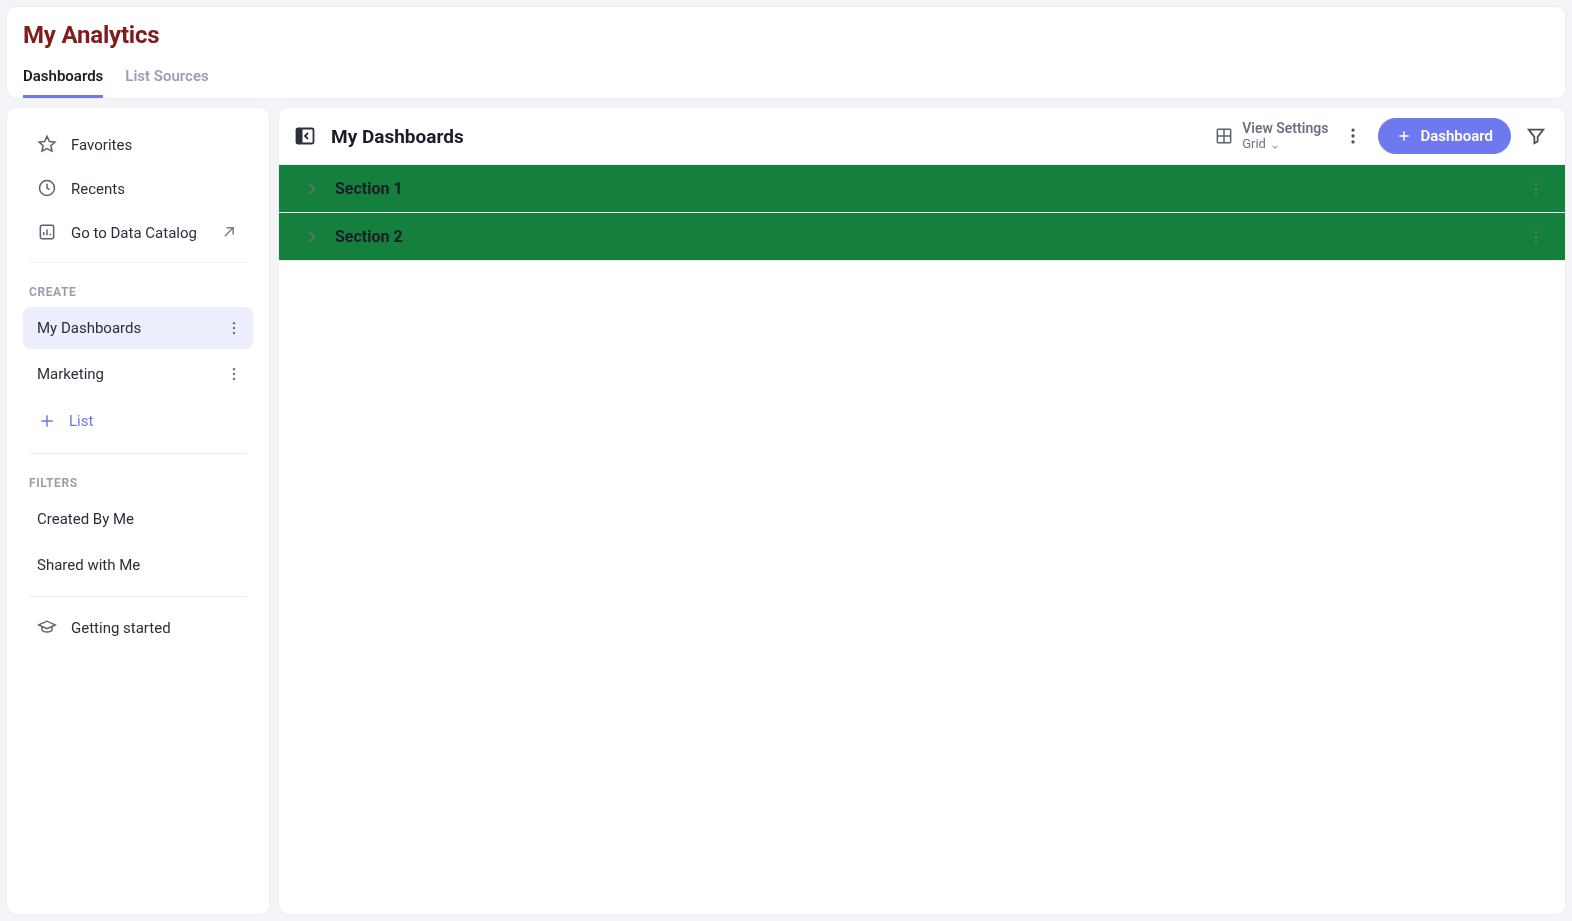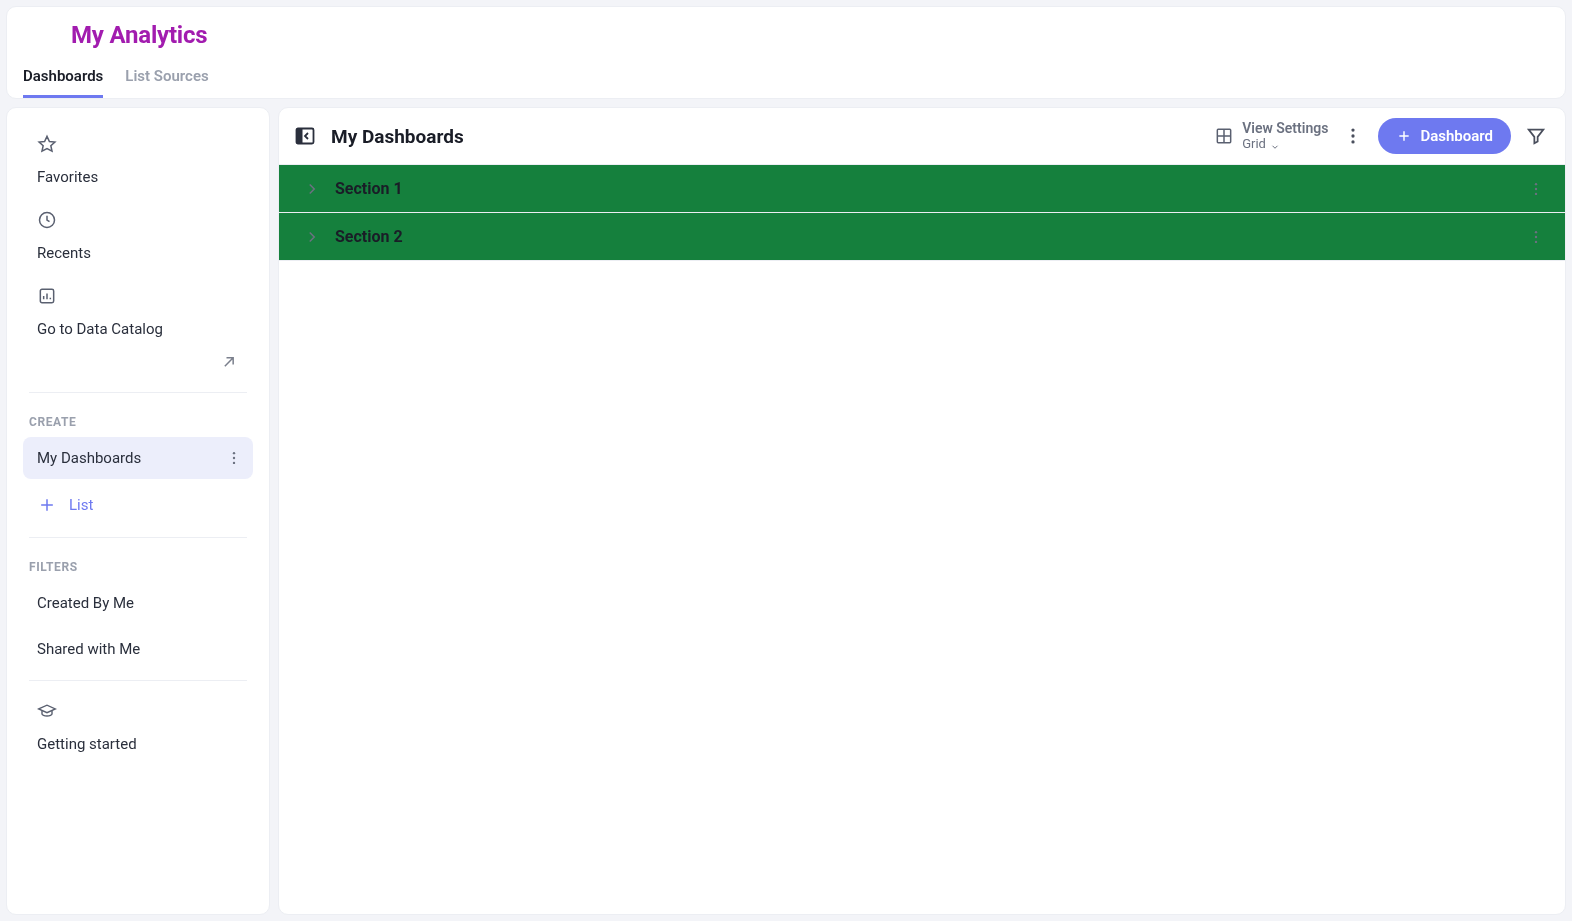--- a/index.html
+++ b/index.html
@@ -22,23 +22,22 @@
     background: #fff;
     border-radius: 10px;
     padding: 14px 16px 0 16px;
     margin-bottom: 8px;
     border: 1px solid #eceef3;
   }
   .app-title {
     font-size: 24px;
     font-weight: 700;
     letter-spacing: -0.2px;
-    color: #a21caf;
+    color: #7f1d1d;
     margin-bottom: 18px;
-    margin-left: 48px;
   }
   .tabs {
     display: flex;
     gap: 22px;
   }
   .tab {
     padding-bottom: 10px;
     font-size: 15px;
     font-weight: 600;
     color: #9aa0ad;
@@ -63,28 +62,27 @@
     border-radius: 10px;
     padding: 14px 6px 14px 6px;
     border: 1px solid #eceef3;
     display: flex;
     flex-direction: column;
     overflow-y: auto;
   }
   .side-section { padding: 0 10px; }
   .side-item {
     display: flex;
-    align-items: flex-start;
+    align-items: flex-end;
     gap: 14px;
     padding: 12px 14px;
     border-radius: 8px;
     color: #2a2f3c;
     cursor: pointer;
     font-size: 15px;
-    flex-direction: column;
   }
   .side-item .grow { flex: 1; }
   .side-item .ext { margin-left: auto; opacity: .8; }
   .divider { height: 1px; background: #eceef3; margin: 8px 16px; }
   .side-header {
     font-size: 12px;
     font-weight: 700;
     letter-spacing: .6px;
     color: #9aa0ad;
     padding: 14px 16px 6px 16px;
@@ -220,20 +218,30 @@
       <div class="side-list-item active">
         <span>My Dashboards</span>
         <span class="kebab">
           <svg viewBox="0 0 24 24" fill="currentColor">
               <circle cx="12" cy="5.5" r="1.6"></circle>
               <circle cx="12" cy="12" r="1.6"></circle>
               <circle cx="12" cy="18.5" r="1.6"></circle>
             </svg>
         </span>
       </div>
+      <div class="side-list-item">
+        <span>Marketing</span>
+        <span class="kebab">
+          <svg viewBox="0 0 24 24" fill="currentColor">
+              <circle cx="12" cy="5.5" r="1.6"></circle>
+              <circle cx="12" cy="12" r="1.6"></circle>
+              <circle cx="12" cy="18.5" r="1.6"></circle>
+            </svg>
+        </span>
+      </div>
       <div class="side-add">
         <span class="icon" style="color:#6e79f0">
           <svg viewBox="0 0 24 24" fill="none" stroke="currentColor" stroke-width="1.8">
               <path d="M12 5v14M5 12h14"></path>
             </svg>
         </span>
         <span>List</span>
       </div>
 
       <div class="divider"></div>

